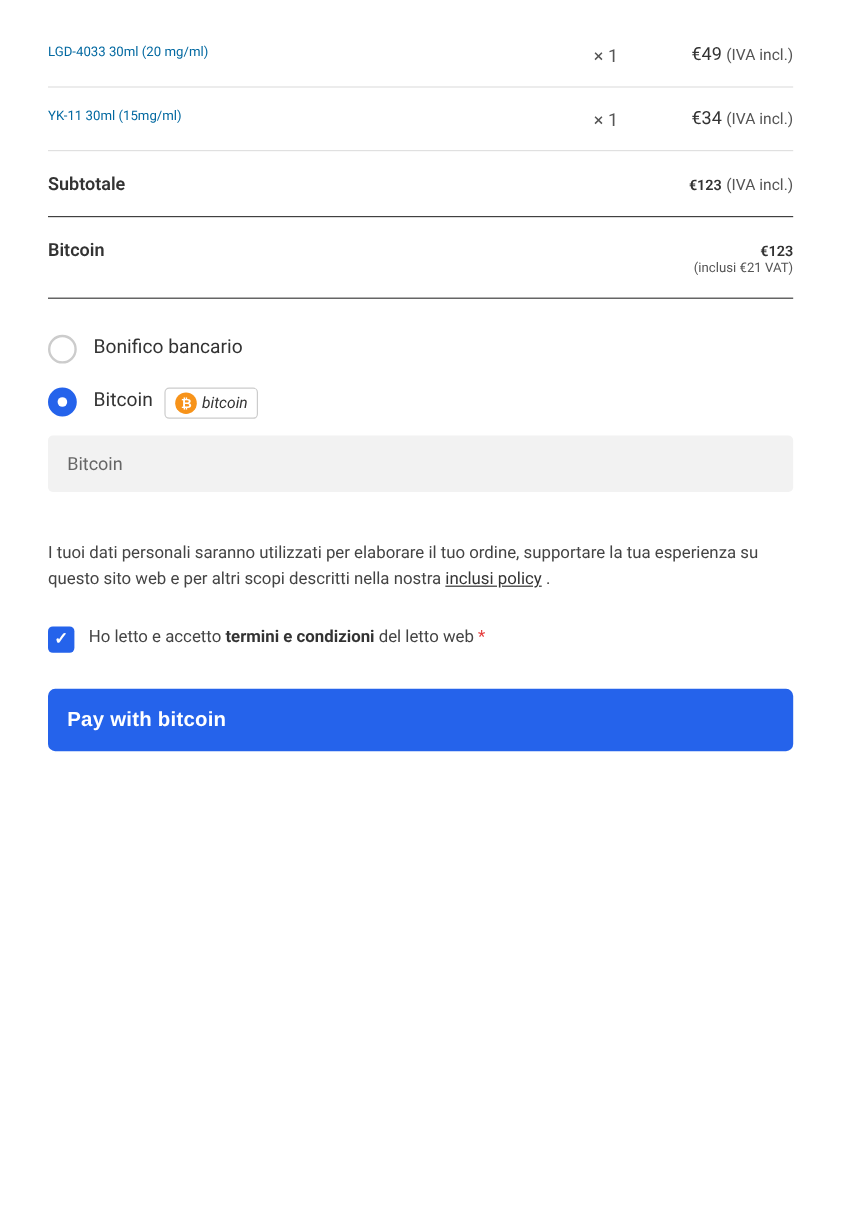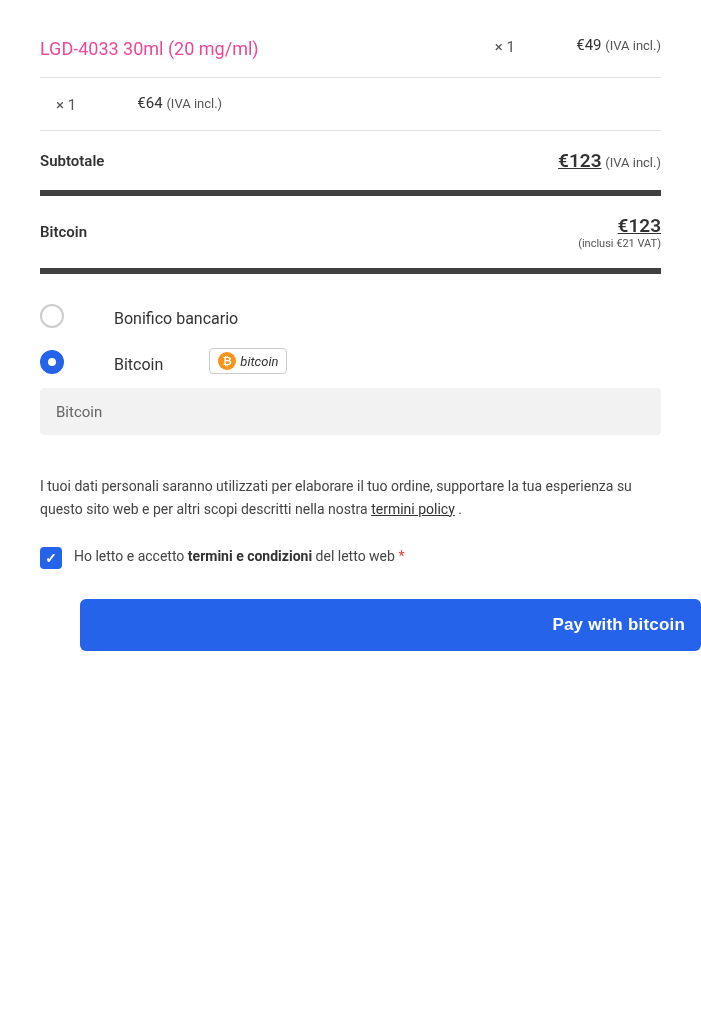--- a/index.html
+++ b/index.html
@@ -43,74 +43,72 @@
       color: #333;
       white-space: nowrap;
       text-align: right;
       min-width: 130px;
     }
     .order-row-price .iva {
       font-size: 13px;
       color: #555;
     }
     .item-name {
-      font-size: 18px;
-      color: #ec4899;
+      font-size: 11px;
+      color: #0369a1;
       line-height: 1.4;
     }
     .item-row-flex {
       display: flex;
       align-items: flex-start;
       width: 100%;
     }
 
     
     .summary-row {
       display: flex;
       justify-content: space-between;
-      align-items: center;
+      align-items: flex-start;
       padding: 18px 0;
-      border-bottom: 6px solid #404040;
+      border-bottom: 1px solid #404040;
     }
     .summary-label {
       font-size: 15px;
       font-weight: 600;
       color: #333;
     }
     .summary-value {
       font-size: 15px;
       color: #333;
       text-align: right;
     }
     .summary-value .amount {
       font-weight: 600;
-      font-size: 19px;
-      text-decoration: underline;
+      font-size: 12px;
     }
     .summary-value .iva {
       font-size: 13px;
       color: #555;
     }
     .summary-value .vat-note {
       font-size: 11px;
       color: #555;
       display: block;
       text-align: right;
     }
 
     
     .payment-section {
       padding: 20px 0 10px 0;
     }
     .payment-option {
       display: flex;
-      align-items: flex-end;
+      align-items: flex-start;
       padding: 10px 0;
       cursor: pointer;
-      gap: 36px;
     }
     .radio-circle {
       width: 24px;
       height: 24px;
       border-radius: 50%;
       border: 2px solid #ccc;
       display: flex;
       align-items: center;
       justify-content: center;
       margin-right: 14px;
@@ -229,24 +227,23 @@
     .pay-button {
       width: 100%;
       padding: 16px;
       background: #2563eb;
       color: #ffffff;
       border: none;
       border-radius: 6px;
       font-size: 17px;
       font-weight: 600;
       cursor: pointer;
-      text-align: right;
+      text-align: left;
       margin-top: 10px;
       letter-spacing: 0.2px;
-      margin-left: 40px;
     }
   </style>
 </head>
 <body>
 
 <div class="page-wrapper">
 
   
   <div>
 
@@ -258,23 +255,26 @@
         <span class="order-row-qty">× 1</span>
         <div class="order-row-price">
           <span>€49</span>
           <span class="iva">(IVA incl.)</span>
         </div>
       </div>
     </div>
 
     <div class="order-row">
       <div class="item-row-flex">
+        <div class="order-row-left">
+          <span class="item-name">YK-11 30ml (15mg/ml)</span>
+        </div>
         <span class="order-row-qty">× 1</span>
         <div class="order-row-price">
-          <span>€64</span>
+          <span>€34</span>
           <span class="iva">(IVA incl.)</span>
         </div>
       </div>
     </div>
 
   </div>
 
   
   <div class="summary-row">
     <span class="summary-label">Subtotale</span>
@@ -314,21 +314,21 @@
       <span class="bitcoin-panel-text">Bitcoin</span>
     </div>
 
   </div>
 
   
   <div class="privacy-section">
     <p class="privacy-text">
       <span>I tuoi dati personali saranno utilizzati per elaborare il tuo ordine, supportare la tua esperienza su questo sito web e per altri scopi descritti nella nostra</span>
       <span> </span>
-      <a class="privacy-link">termini policy</a>
+      <a class="privacy-link">inclusi policy</a>
       <span>.</span>
     </p>
   </div>
 
   
   <div class="terms-section">
     <div class="terms-row">
       <div class="checkbox-container">
         <span class="checkmark">✓</span>
       </div>

